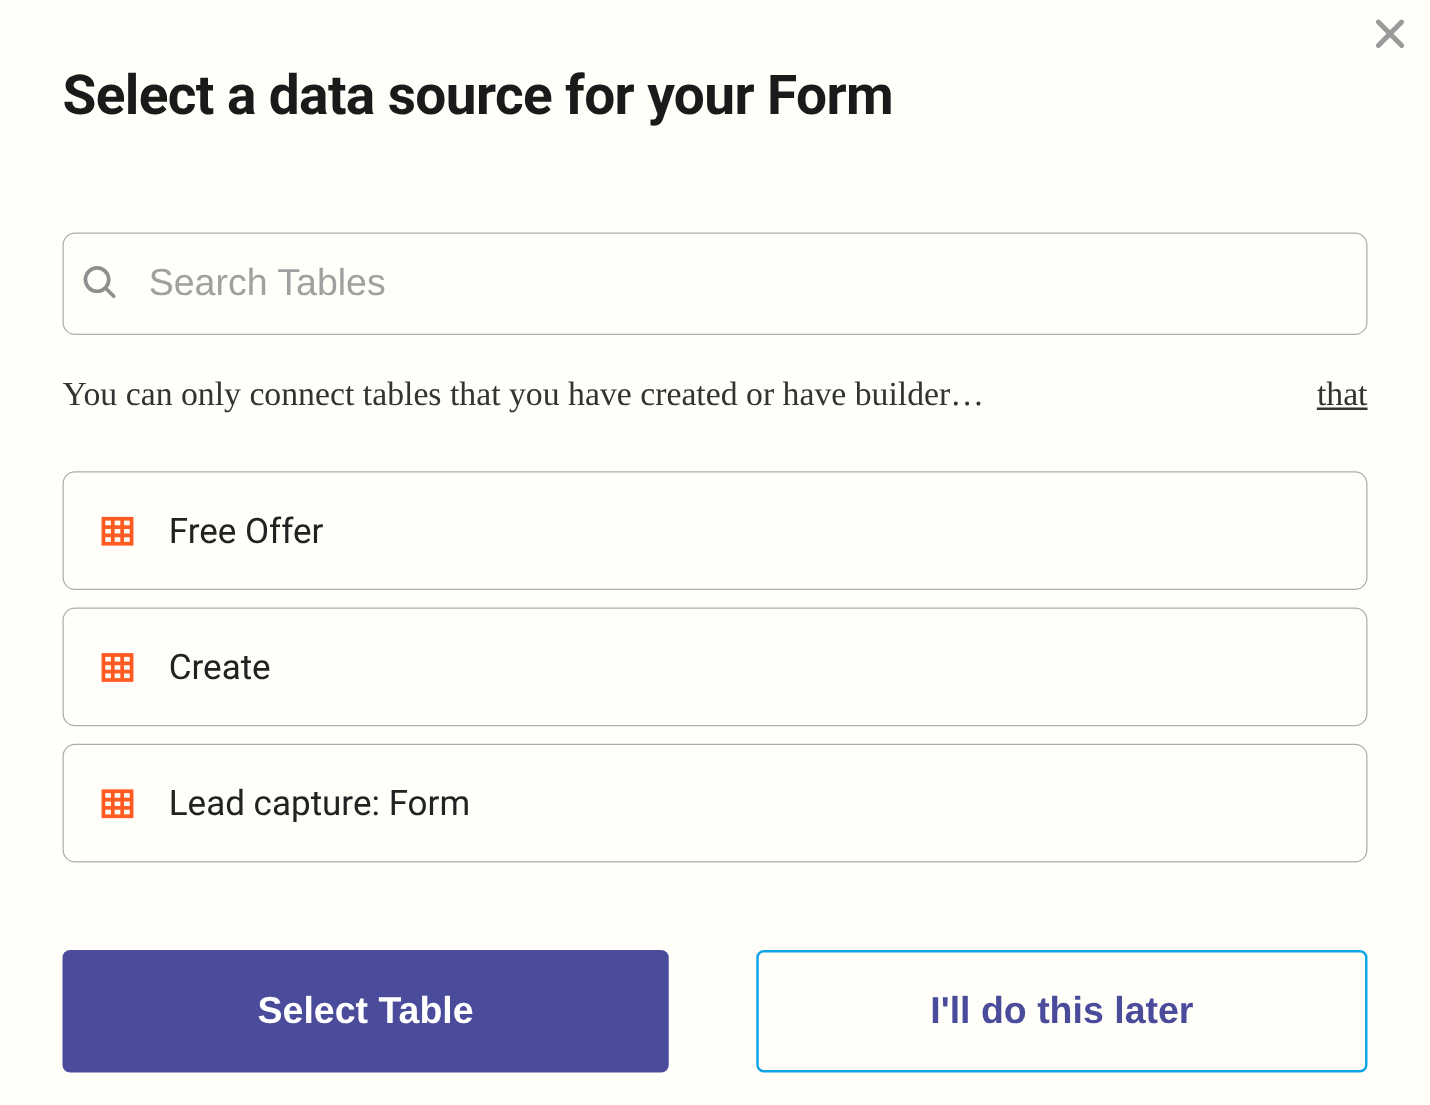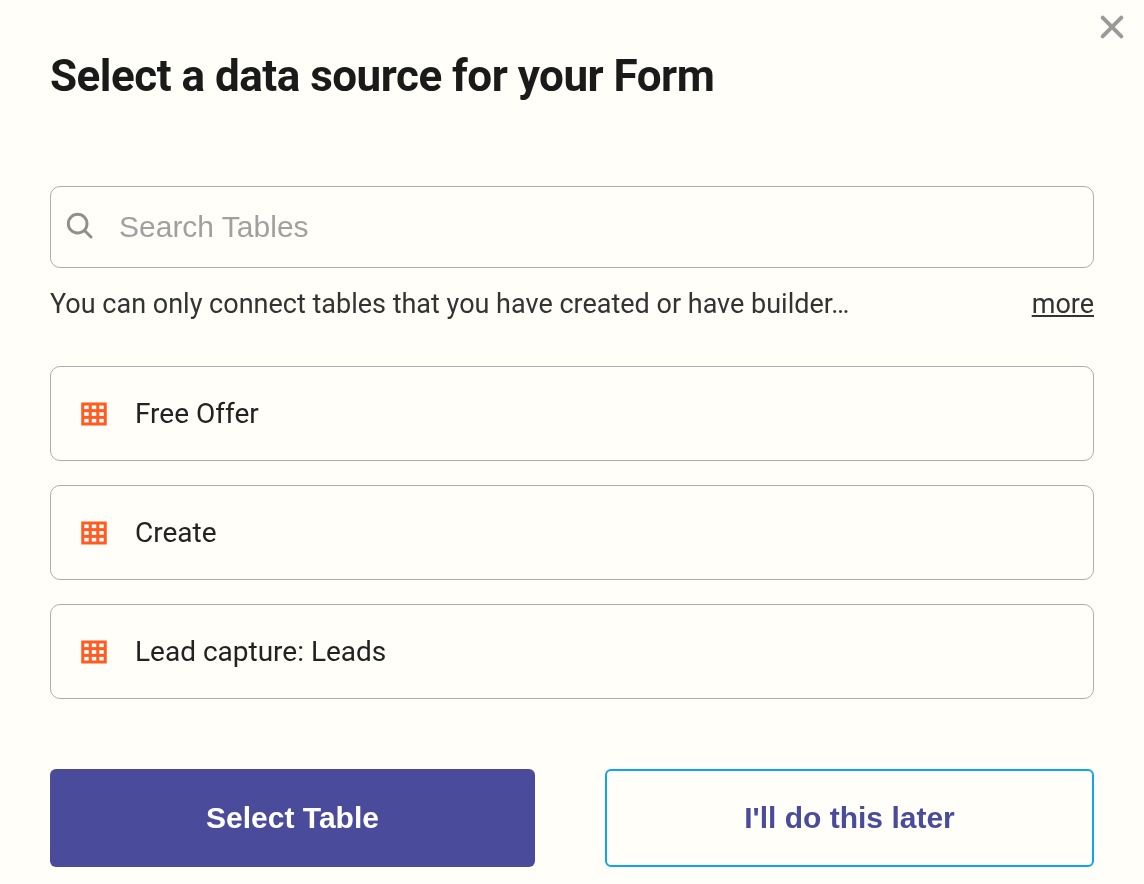--- a/index.html
+++ b/index.html
@@ -53,41 +53,42 @@
       outline: none;
       background: transparent;
       font-size: 30px;
       color: #333;
     }
     .search-input::placeholder { color: #a0a0a0; }
     .hint-row {
       display: flex;
       align-items: baseline;
       justify-content: space-between;
-      margin-top: 20px;
+      margin-top: 32px;
       gap: 24px;
+      font-family: Liberation Serif, serif;
     }
     .hint-text {
       font-size: 27px;
       color: #333;
       flex: 1;
       white-space: nowrap;
       overflow: hidden;
     }
     .more-link {
       font-size: 27px;
       color: #333;
       text-decoration: underline;
       cursor: pointer;
     }
     .list {
       margin-top: 46px;
       display: flex;
       flex-direction: column;
-      gap: 24px;
+      gap: 14px;
     }
     .list-item {
       display: flex;
       align-items: center;
       gap: 26px;
       border: 1px solid #adadad;
       border-radius: 10px;
       padding: 30px 28px;
       cursor: pointer;
       background: #fffef9;
@@ -139,21 +140,21 @@
       <svg viewBox="0 0 24 24" fill="none" stroke="currentColor" stroke-width="2.2">
         <circle cx="11" cy="11" r="7"></circle>
         <line x1="16.5" y1="16.5" x2="21" y2="21" stroke-linecap="round"></line>
       </svg>
     </span>
     <input class="search-input" type="text" placeholder="Search Tables" style="">
   </div>
 
   <div class="hint-row">
     <div class="hint-text">You can only connect tables that you have created or have builder…</div>
-    <a class="more-link">more</a>
+    <a class="more-link">that</a>
   </div>
 
   <div class="list">
     <div class="list-item">
       <span class="table-icon">
         <svg viewBox="0 0 24 24" fill="none" stroke="#ff5b22" stroke-width="2.4">
           <rect x="3" y="4" width="18" height="16"></rect>
           <line x1="3" y1="9.3" x2="21" y2="9.3"></line>
           <line x1="3" y1="14.7" x2="21" y2="14.7"></line>
           <line x1="9" y1="4" x2="9" y2="20"></line>
@@ -177,21 +178,21 @@
     <div class="list-item">
       <span class="table-icon">
         <svg viewBox="0 0 24 24" fill="none" stroke="#ff5b22" stroke-width="2.4">
           <rect x="3" y="4" width="18" height="16"></rect>
           <line x1="3" y1="9.3" x2="21" y2="9.3"></line>
           <line x1="3" y1="14.7" x2="21" y2="14.7"></line>
           <line x1="9" y1="4" x2="9" y2="20"></line>
           <line x1="15" y1="4" x2="15" y2="20"></line>
         </svg>
       </span>
-      <span class="item-label">Lead capture: Leads</span>
+      <span class="item-label">Lead capture: Form</span>
     </div>
   </div>
 
   <div class="buttons">
     <button class="btn btn-primary">Select Table</button>
     <button class="btn btn-secondary">I'll do this later</button>
   </div>
 </div>
 
 </body></html>

